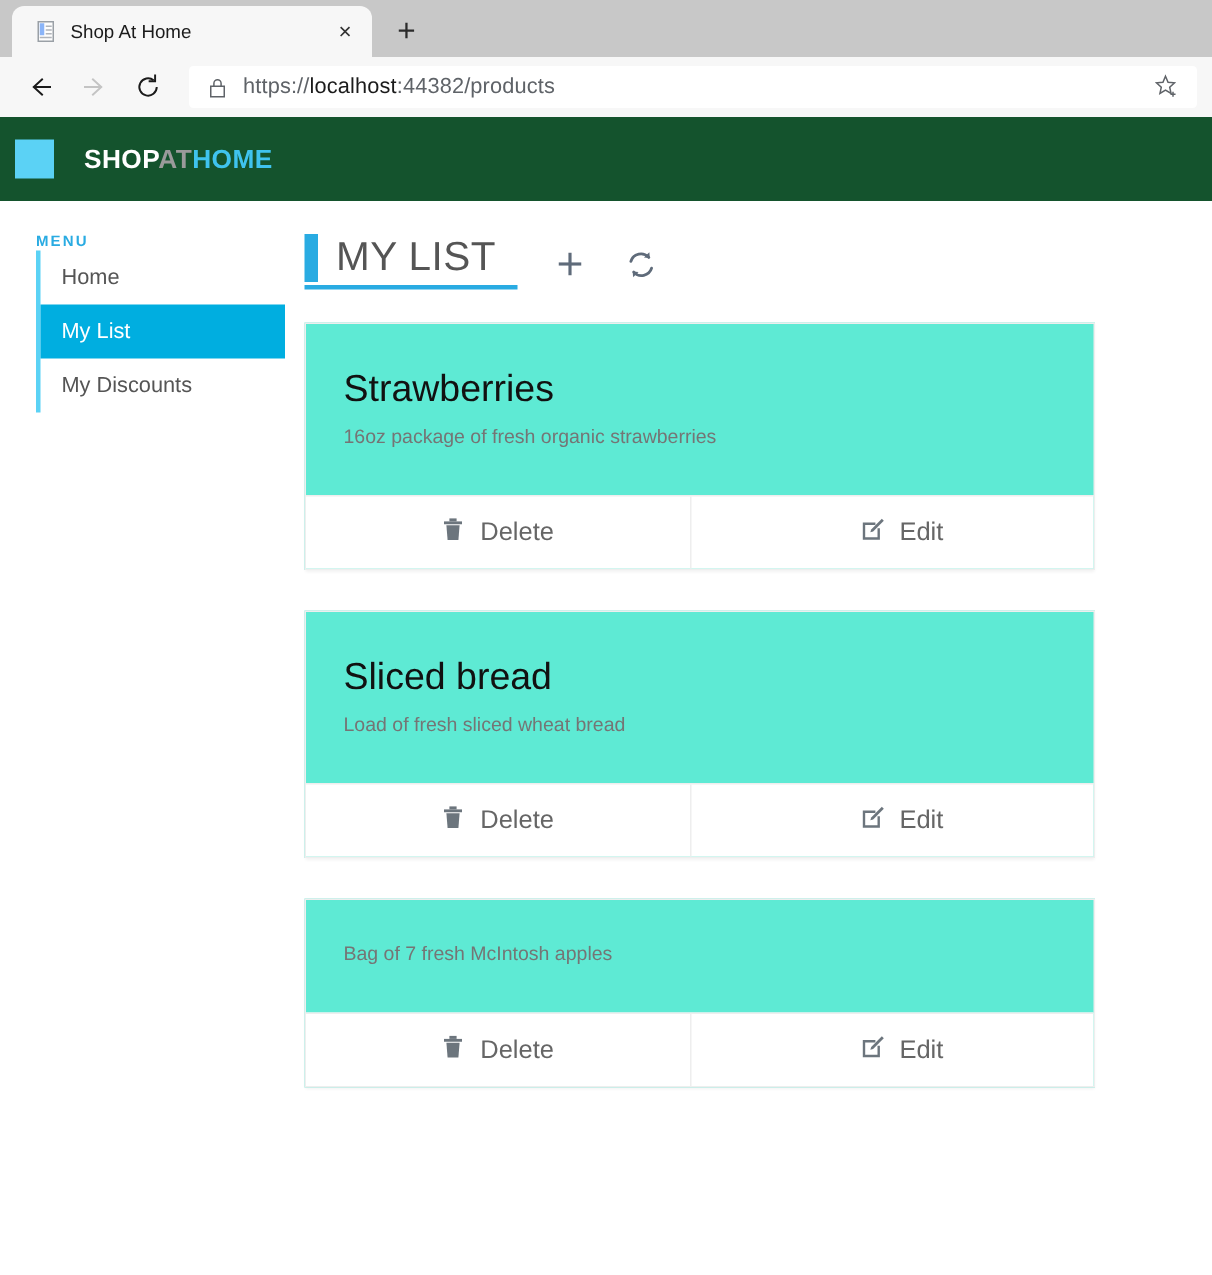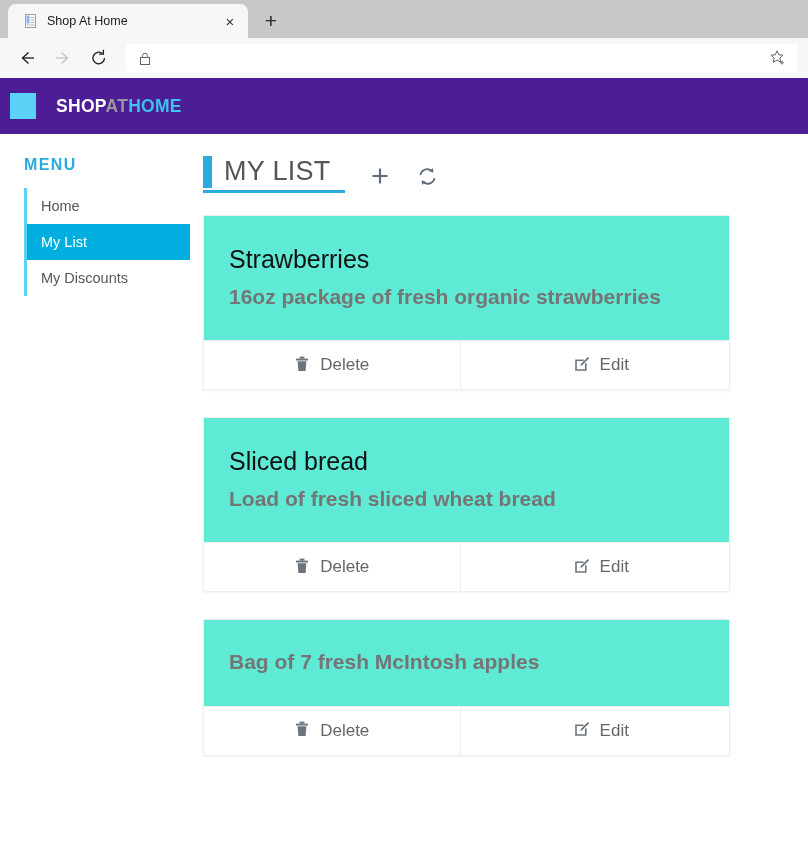--- a/index.html
+++ b/index.html
@@ -98,21 +98,21 @@
   }
   .url-text .host { color: #1b1b1b; }
   .fav-btn {
     width: 28px; height: 26px;
     display: flex; align-items: center; justify-content: center;
     flex: 0 0 auto;
   }
 
   
   .app-navbar {
-    background: #4c1d95;
+    background: #14532d;
     height: 56px;
     display: flex;
     align-items: center;
     padding-left: 10px;
     gap: 20px;
   }
   .brand-square {
     width: 26px;
     height: 26px;
     background: #5BD2F5;
@@ -131,25 +131,24 @@
   .page {
     display: flex;
     padding-top: 22px;
   }
   .sidebar {
     width: 190px;
     flex: 0 0 auto;
     padding-left: 24px;
   }
   .menu-label {
-    font-size: 16px;
+    font-size: 10px;
     font-weight: bold;
     letter-spacing: 1.4px;
     color: #29ABE2;
-    margin-bottom: 14px;
   }
   .menu-list {
     border-left: 3px solid #5BD2F5;
   }
   .menu-item {
     font-size: 14.5px;
     color: #555555;
     padding: 9px 0 9px 14px;
     line-height: 1.25;
   }
@@ -209,24 +208,23 @@
     padding: 28px 25px 30px 25px;
   }
   .card-title {
     font-size: 25px;
     color: #111111;
     font-weight: normal;
     line-height: 1.2;
     margin-bottom: 9px;
   }
   .card-desc {
-    font-size: 21px;
+    font-size: 13px;
     color: #757575;
     line-height: 1.3;
-    font-weight: bold;
   }
   .card-footer {
     display: flex;
     background: #ffffff;
     border-top: 1px solid #eeeeee;
   }
   .card-action {
     flex: 1;
     display: flex;
     align-items: flex-start;
@@ -291,20 +289,21 @@
       </svg>
     </div>
 
     <div class="omnibox">
       <span class="lock-icon">
         <svg width="14" height="15" viewBox="0 0 14 15">
           <rect x="2.5" y="6.5" width="9" height="7" fill="none" stroke="#5f6368" stroke-width="1"></rect>
           <path d="M4.6 6.5 V4.6 a2.4 2.4 0 0 1 4.8 0 V6.5" fill="none" stroke="#5f6368" stroke-width="1"></path>
         </svg>
       </span>
+      <span class="url-text"><span>https://</span><span class="host">localhost</span><span>:44382/products</span></span>
       <span style="flex:1"></span>
       <span class="fav-btn">
         <svg width="18" height="18" viewBox="0 0 18 18">
           <path d="M8 1.8 L9.7 5.8 L14 6.2 L10.8 9.1 L11.7 13.3 L8 11.1 L4.3 13.3 L5.2 9.1 L2 6.2 L6.3 5.8 Z" fill="none" stroke="#5f6368" stroke-width="1"></path>
           <line x1="13" y1="12.1" x2="13" y2="15.5" stroke="#5f6368" stroke-width="1"></line>
           <line x1="11.3" y1="13.8" x2="14.7" y2="13.8" stroke="#5f6368" stroke-width="1"></line>
         </svg>
       </span>
     </div>
   </div>

